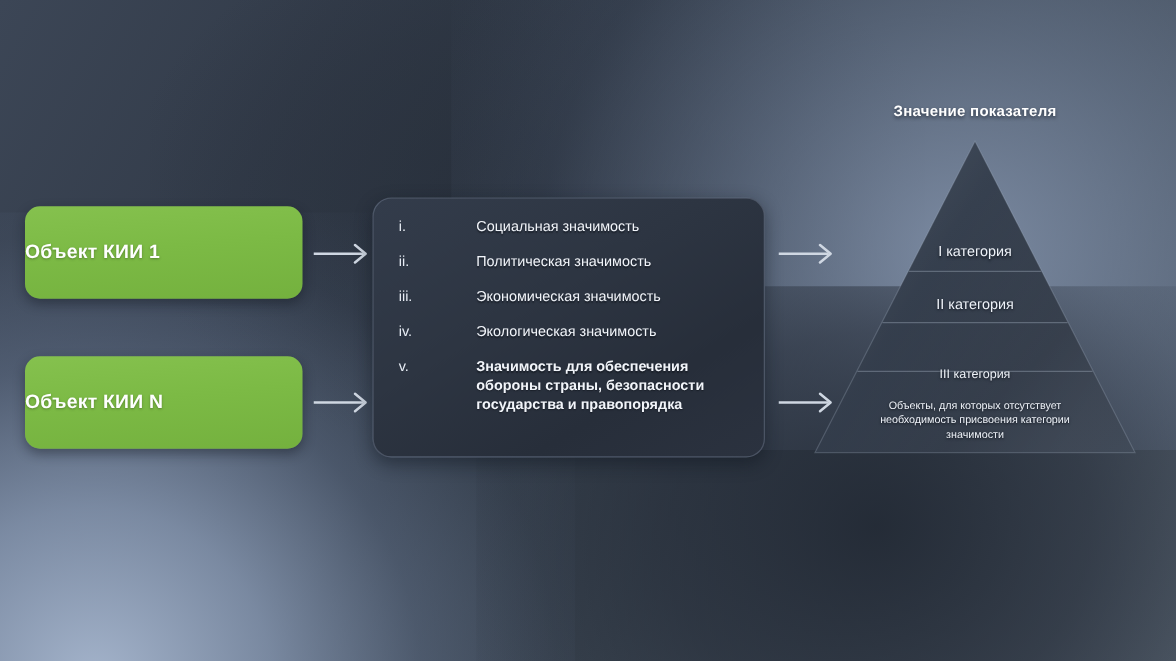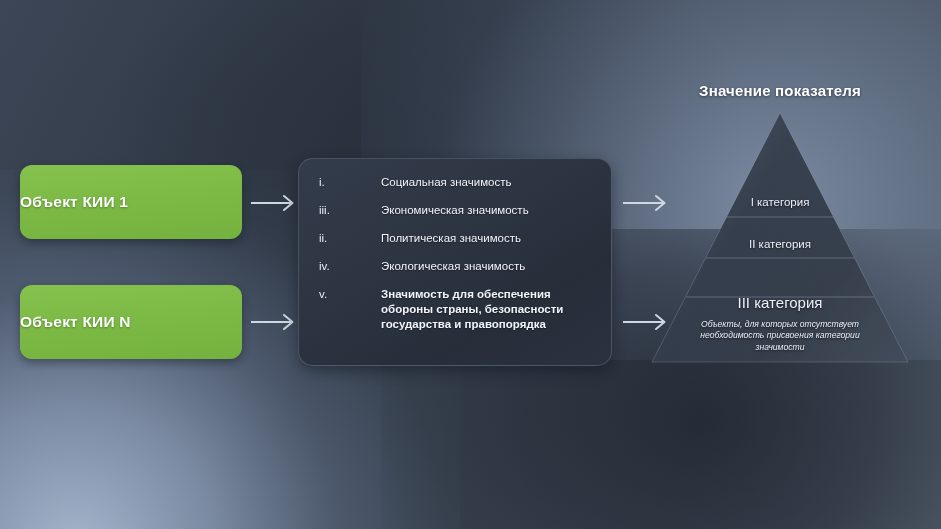--- a/index.html
+++ b/index.html
@@ -149,21 +149,21 @@
   #arrow-panel-bot  { left: 622px; top: 313px; }
 
   
   #pyramid-title {
     position: absolute;
     left: 650px;
     top: 82px;
     width: 260px;
     text-align: center;
     color: #ffffff;
-    font-size: 15px;
+    font-size: 12px;
     font-weight: bold;
     letter-spacing: .2px;
     text-shadow: 0 1px 3px rgba(12,18,28,0.6);
   }
   #pyramid {
     position: absolute;
     left: 650px;
     top: 110px;
     width: 260px;
     height: 254px;
@@ -175,21 +175,21 @@
   .pyr-label {
     position: absolute;
     width: 100%;
     text-align: center;
     color: #eef2f8;
     text-shadow: 0 1px 2px rgba(8,12,20,0.75);
     pointer-events: none;
   }
   #pyr-label-1 { top: 86px;  font-size: 11.5px; }
   #pyr-label-2 { top: 128px; font-size: 11.5px; }
-  #pyr-label-3 { top: 184px; font-size: 15px; }
+  #pyr-label-3 { top: 184px; font-size: 10px; }
   #pyr-label-4 {
     top: 209px;
     font-size: 8.6px;
     line-height: 11.4px;
   }
 </style>
 </head>
 <body>
 
 <div id="slide">
@@ -222,27 +222,27 @@
   </div>
 
   <div id="criteria-panel">
 
     <div class="criteria-row">
       <span class="criteria-num">i.</span>
       <span class="criteria-text">Социальная значимость</span>
     </div>
 
     <div class="criteria-row">
+      <span class="criteria-num">ii.</span>
+      <span class="criteria-text">Политическая значимость</span>
+    </div>
+
+    <div class="criteria-row">
       <span class="criteria-num">iii.</span>
       <span class="criteria-text">Экономическая значимость</span>
-    </div>
-
-    <div class="criteria-row">
-      <span class="criteria-num">ii.</span>
-      <span class="criteria-text">Политическая значимость</span>
     </div>
 
     <div class="criteria-row">
       <span class="criteria-num">iv.</span>
       <span class="criteria-text">Экологическая значимость</span>
     </div>
 
     <div class="criteria-row">
       <span class="criteria-num">v.</span>
       <span class="criteria-text" style="max-width:252px;font-weight:bold;">Значимость для обеспечения обороны страны, безопасности государства и правопорядка</span>
@@ -284,16 +284,16 @@
       <polygon points="130,3 258,252 2,252" fill="url(#pyrSheen)"></polygon>
       <polygon points="130,3 258,252 2,252" fill="none" stroke="rgba(190,203,222,0.22)" stroke-width="1"></polygon>
       <line x1="77" y1="107" x2="183" y2="107" stroke="rgba(196,208,226,0.30)" stroke-width="1"></line>
       <line x1="56" y1="148" x2="204" y2="148" stroke="rgba(196,208,226,0.30)" stroke-width="1"></line>
       <line x1="36" y1="187" x2="224" y2="187" stroke="rgba(196,208,226,0.30)" stroke-width="1"></line>
     </svg>
 
     <div class="pyr-label" id="pyr-label-2">II категория</div>
     <div class="pyr-label" id="pyr-label-1">I категория</div>
     <div class="pyr-label" id="pyr-label-3">III категория</div>
-    <div class="pyr-label" id="pyr-label-4" style="padding:0 34px; box-sizing:border-box;font-style:italic;">Объекты, для которых отсутствует необходимость присвоения категории значимости</div>
+    <div class="pyr-label" id="pyr-label-4" style="padding:0 34px; box-sizing:border-box;">Объекты, для которых отсутствует необходимость присвоения категории значимости</div>
   </div>
 
 </div>
 
 </body></html>

